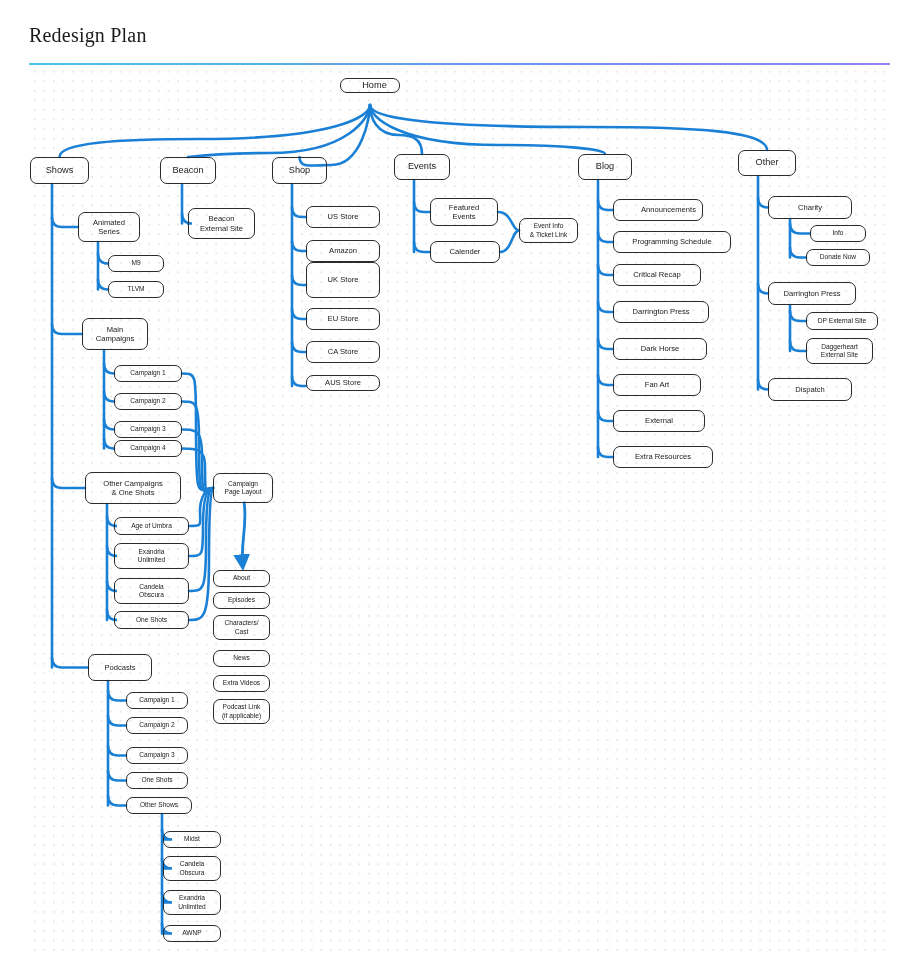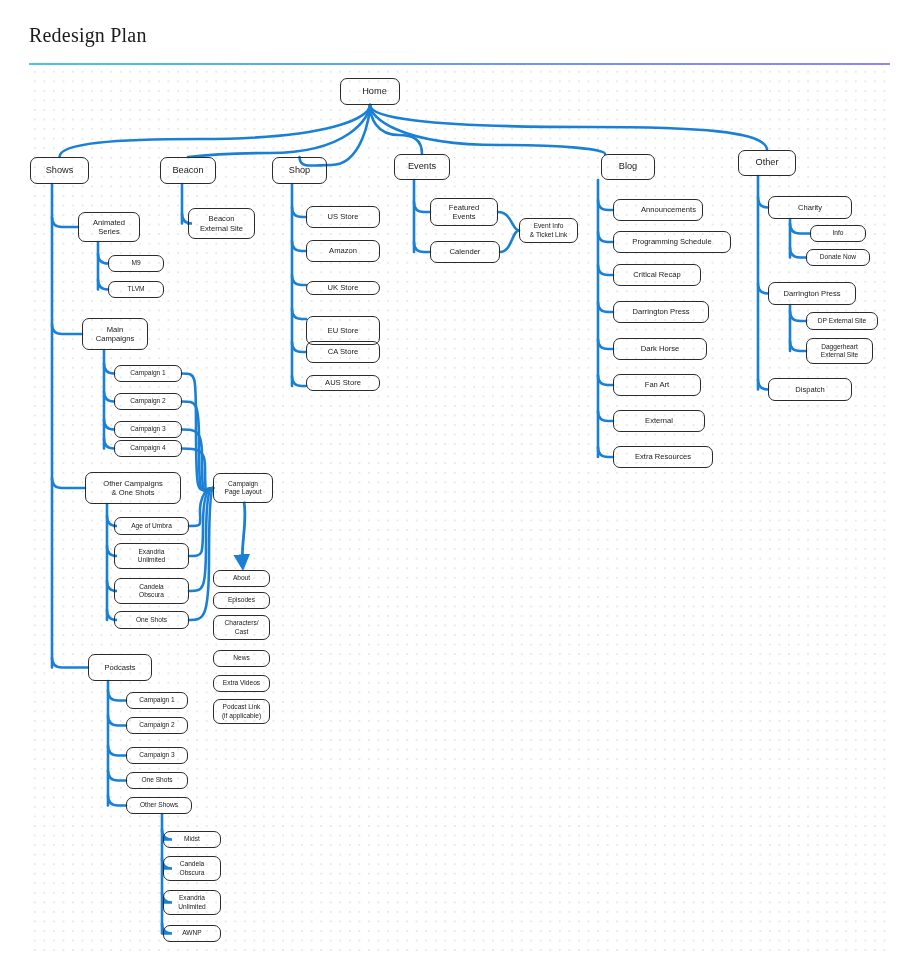--- a/index.html
+++ b/index.html
@@ -114,36 +114,36 @@
         <path d="M153,382.5 C167,382.5 176,382.5 176,400.275 C176,440 178,422 184,422" fill="none" stroke="#1a80d6" stroke-width="2.6" stroke-linecap="round"></path>
         <path d="M160,460 C174,460 171,460 171,442.9 C171,440 173,422 184,422" fill="none" stroke="#1a80d6" stroke-width="2.6" stroke-linecap="round"></path>
         <path d="M160,490 C174,490 174,490 174,459.4 C174,440 176,422 184,422" fill="none" stroke="#1a80d6" stroke-width="2.6" stroke-linecap="round"></path>
         <path d="M160,525 C174,525 177,525 177,478.65 C177,440 179,422 184,422" fill="none" stroke="#1a80d6" stroke-width="2.6" stroke-linecap="round"></path>
         <path d="M160,554 C174,554 180,554 180,494.6 C180,440 182,422 184,422" fill="none" stroke="#1a80d6" stroke-width="2.6" stroke-linecap="round"></path>
         <path d="M469,146 C483,146 483,164.5 490,164.5" fill="none" stroke="#1a80d6" stroke-width="2.6" stroke-linecap="round"></path>
         <path d="M471,186 C483,186 483,164.5 490,164.5" fill="none" stroke="#1a80d6" stroke-width="2.6" stroke-linecap="round"></path>
         <path d="M215.2,437 C218.2,462 211.64,474 213.64,500" fill="none" stroke="#1a80d6" stroke-width="2.8" stroke-linecap="round" marker-end="url(#ah)"></path>
       </svg>
     <div id="nodes">
-        <div class="node s-md" style="left: 311px; top: 12px; width: 60px; height: 27px; padding-left: 12px;">
+        <div class="node s-md" style="left: 311px; top: 12px; width: 60px; height: 15px; padding-left: 12px;">
           <span>Home</span>
         </div>
         <div class="node s-md" style="left: 1px; top: 91px; width: 59px; height: 27px;">
           <span>Shows</span>
         </div>
         <div class="node s-md" style="left: 131px; top: 91px; width: 56px; height: 27px;">
           <span>Beacon</span>
         </div>
         <div class="node s-md" style="left: 243px; top: 91px; width: 55px; height: 27px;">
           <span>Shop</span>
         </div>
         <div class="node s-md" style="left: 365px; top: 88px; width: 56px; height: 26px;">
           <span>Events</span>
         </div>
-        <div class="node s-md" style="left: 549px; top: 88px; width: 54px; height: 26px; margin-left: 23px;">
+        <div class="node s-md" style="left: 549px; top: 88px; width: 54px; height: 26px;">
           <span>Blog</span>
         </div>
         <div class="node s-md" style="left: 709px; top: 84px; width: 58px; height: 26px;">
           <span>Other</span>
         </div>
         <div class="node s-sm" style="left: 49px; top: 146px; width: 62px; height: 30px;">
           <span>Animated
 Series</span>
         </div>
         <div class="node s-xs" style="left: 79px; top: 189px; width: 56px; height: 17px;">
@@ -245,24 +245,24 @@
         <div class="node s-sm" style="left: 159px; top: 142px; width: 67px; height: 31px;">
           <span>Beacon
 External Site</span>
         </div>
         <div class="node s-sm" style="left: 277px; top: 140px; width: 74px; height: 22px;">
           <span>US Store</span>
         </div>
         <div class="node s-sm" style="left: 277px; top: 174px; width: 74px; height: 22px;">
           <span>Amazon</span>
         </div>
-        <div class="node s-sm" style="left: 277px; top: 215px; width: 74px; height: 14px;">
+        <div class="node s-sm" style="left: 277px; top: 196px; width: 74px; height: 36px;">
           <span>UK Store</span>
         </div>
-        <div class="node s-sm" style="left: 277px; top: 250px; width: 74px; height: 29px; text-align: center;">
+        <div class="node s-sm" style="left: 277px; top: 242px; width: 74px; height: 22px; text-align: center;">
           <span>EU Store</span>
         </div>
         <div class="node s-sm" style="left: 277px; top: 275px; width: 74px; height: 22px;">
           <span>CA Store</span>
         </div>
         <div class="node s-sm" style="left: 277px; top: 309px; width: 74px; height: 16px;">
           <span>AUS Store</span>
         </div>
         <div class="node s-sm" style="left: 401px; top: 132px; width: 68px; height: 28px;">
           <span>Featured

